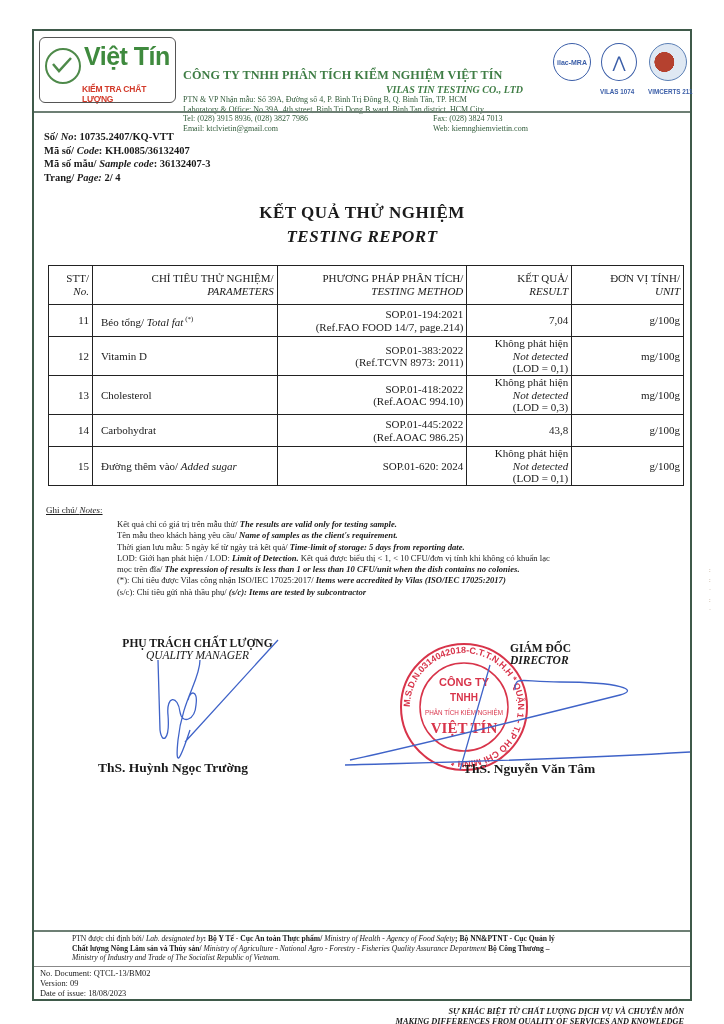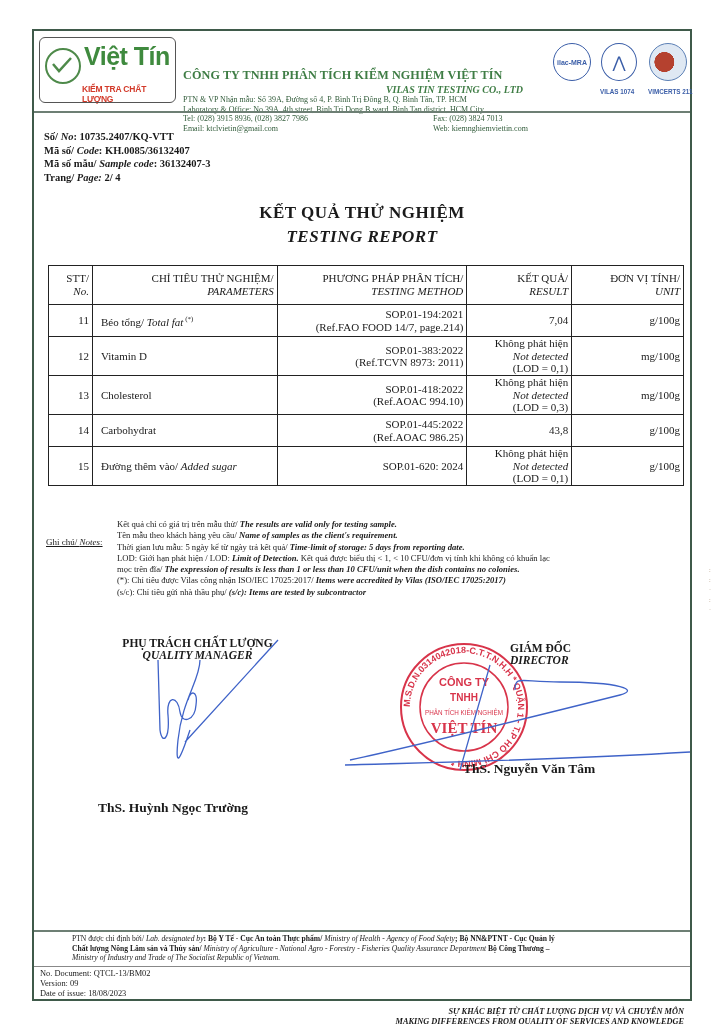--- a/index.html
+++ b/index.html
@@ -29,31 +29,31 @@
   .title .vn { font-weight:bold; font-size:17px; letter-spacing:0.5px; }
   .title .en { font-weight:bold; font-style:italic; font-size:17px; letter-spacing:0.5px; margin-top:4px; }
   table.res { position:absolute; left:48px; top:265px; width:636px; border-collapse:collapse; font-size:11px; }
   table.res th, table.res td { border:1.2px solid #222; text-align:right; vertical-align:middle; padding:0 3px; }
   table.res th { font-weight:normal; height:38px; line-height:13.5px; font-size:11px; }
   table.res th .en { font-style:italic; }
   table.res td { height:31px; line-height:12.5px; }
   table.res td.param { text-align:left; padding-left:8px; }
   table.res td .it { font-style:italic; }
   table.res tr.tall td { height:38px; }
-  .notes-h { position:absolute; left:46px; top:505px; font-size:9px; text-decoration:underline;margin-top:32px; }
+  .notes-h { position:absolute; left:46px; top:505px; font-size:9px; text-decoration:underline; }
   .notes-h i { font-style:italic; }
   .notes { position:absolute; left:117px; top:519px; width:572px; font-size:8.6px; line-height:11.3px; }
   .notes div i { font-style:italic;font-weight:bold; }
   .sig-l { position:absolute; left:90px; top:637px; width:215px; text-align:center; }
   .sig-l .role-vn { font-weight:bold; font-size:11.5px; }
-  .sig-l .role-en { font-weight:bold; font-style:italic; font-size:11.5px; }
+  .sig-l .role-en { font-weight:normal; font-style:italic; font-size:11.5px; }
   .sig-r { position:absolute; left:460px; top:642px; width:170px; }
   .sig-r .role-vn { font-weight:bold; font-size:11.5px; padding-left:50px; }
   .sig-r .role-en { font-weight:bold; font-style:italic; font-size:11.5px; padding-left:50px; }
-  .name-l { position:absolute; left:98px; top:760px; font-weight:bold; font-size:13.5px;margin-top:40px; }
+  .name-l { position:absolute; left:98px; top:760px; font-weight:bold; font-size:13.5px; }
   .name-r { position:absolute; left:463px; top:761px; font-weight:bold; font-size:13.5px; }
   .stamp { position:absolute; left:397px; top:640px; width:134px; height:134px; }
   .sigs { position:absolute; left:0; top:0; width:724px; height:1024px; pointer-events:none; }
   .foot-rule { position:absolute; left:34px; top:930px; width:656px; height:1.5px; background:#6d7f74; }
   .foot-text { position:absolute; left:40px; top:934px; width:648px; font-size:7.6px; line-height:9.6px;margin-left:32px; }
   .foot-text b { font-weight:bold; }
   .foot-text i { font-style:italic; }
   .foot-rule2 { position:absolute; left:34px; top:966px; width:656px; height:1px; background:#888; }
   .doc-info { position:absolute; left:40px; top:969px; font-size:8.4px; line-height:10.2px; }
   .slogan { position:absolute; right:40px; top:969px; text-align:right; font-weight:bold; font-style:italic; font-size:8.3px; line-height:10.3px;margin-top:38px; }

